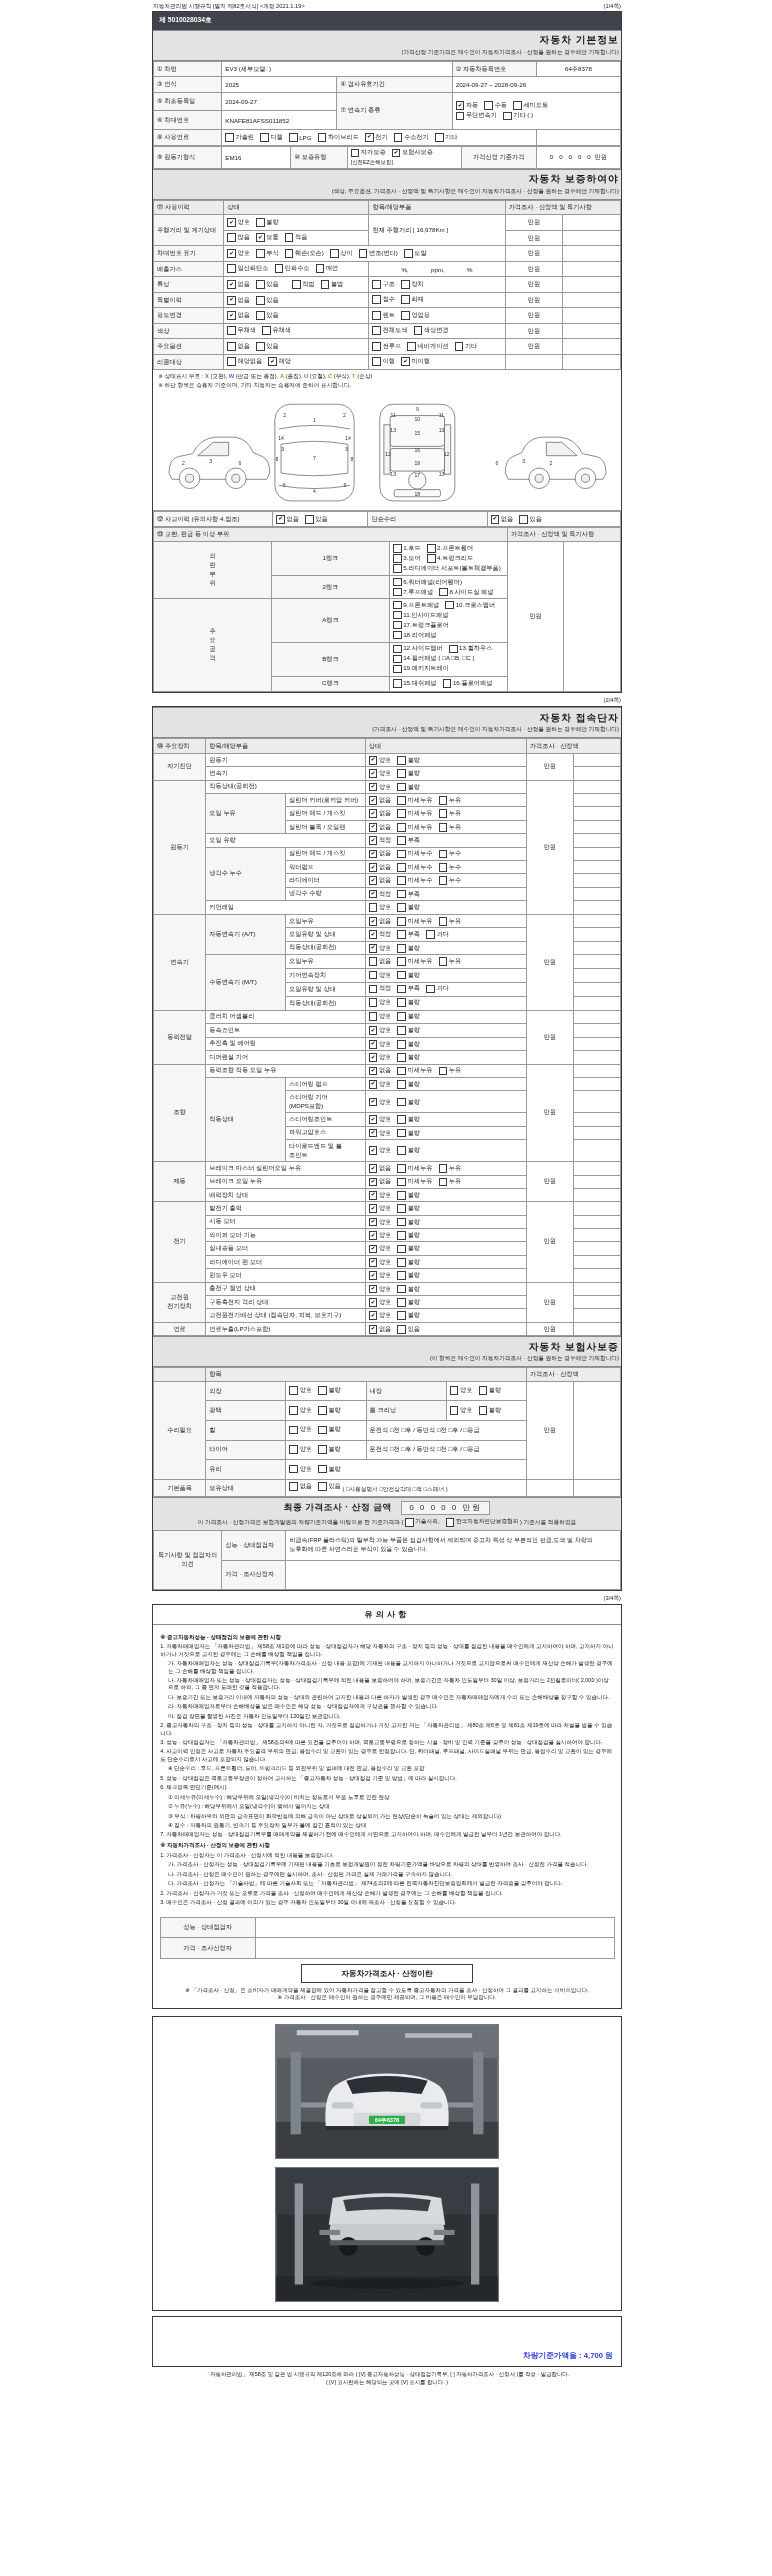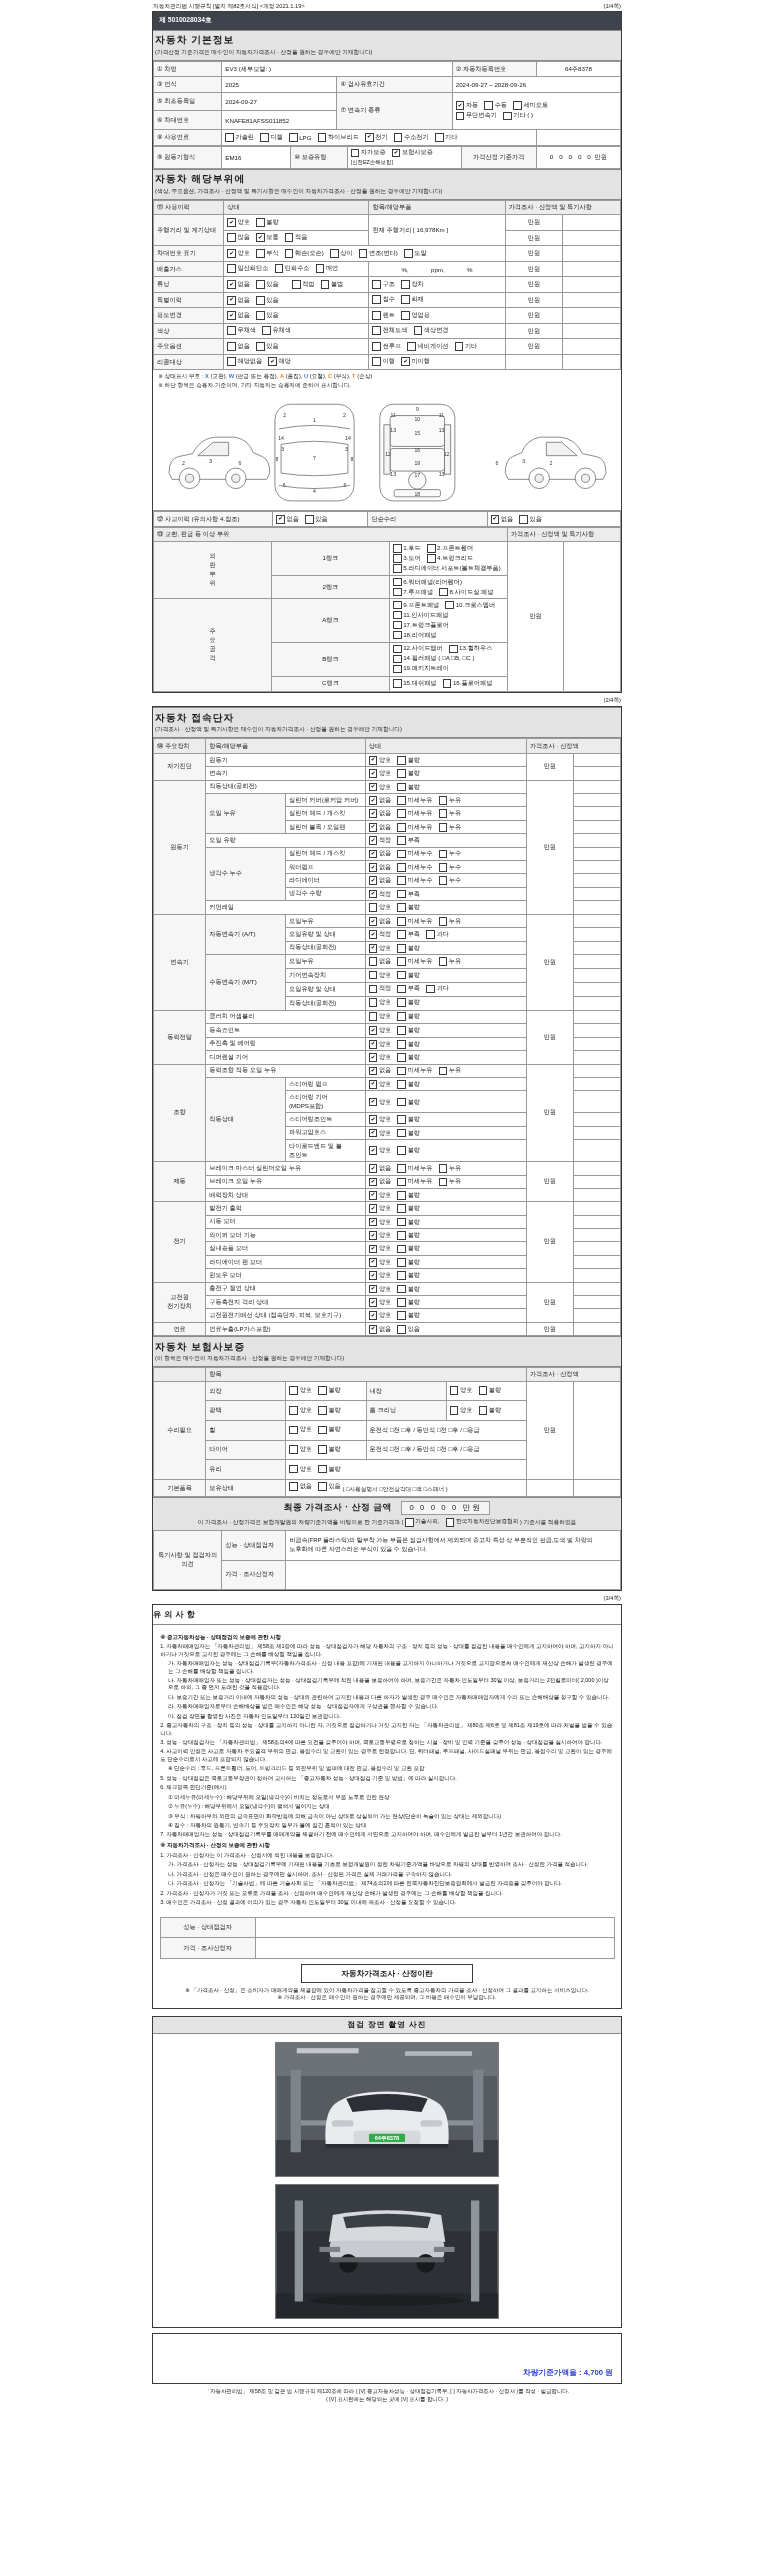--- a/index.html
+++ b/index.html
@@ -9,21 +9,21 @@
   .pageMark{text-align:right;font-size:5.7px;color:#222;padding:1px 1px;}
   .page{border:1px solid #3a3a3a;background:#fff;margin-bottom:3.1px;}
   
   .banner{background:#3f434b;color:#fff;text-align:center;padding:3.6px 5.2px 0 5.2px;}
   .wbar{height:2.6px;background:#fff;margin:0 1px 7.2px 1px;}
   .banner h1{margin:0;font-size:14px;letter-spacing:0.5px;font-weight:bold;}
   .banner .sub{font-size:7.7px;margin-top:3.6px;}
   .banner .note{font-size:5.7px;margin-top:2.1px;color:#e8e8e8;}
   .docno{background:#3f434b;color:#fff;text-align:left;font-size:6.7px;font-weight:bold;padding:4.1px 6.2px 4.6px 6.2px;}
   
-  .secHead{background:#e3e3e3;text-align:left;padding:3.6px 2.1px 3.1px 2.1px;border-top:0.5px solid #8a8a8a;border-bottom:0.5px solid #8a8a8a;}
+  .secHead{background:#e3e3e3;text-align:right;padding:3.6px 2.1px 3.1px 2.1px;border-top:0.5px solid #8a8a8a;border-bottom:0.5px solid #8a8a8a;}
   .secHead .t{font-size:9.8px;font-weight:bold;letter-spacing:1px;}
   .secHead .s{font-size:5.7px;margin-top:1.5px;color:#222;}
   
   table.tb{border-collapse:collapse;width:100%;table-layout:fixed;}
   table.tb td{border:0.5px solid #9a9a9a;font-size:6.2px;padding:1.5px 3.1px;vertical-align:middle;word-break:keep-all;}
   table.tb tr.hd td{background:#ececec;font-size:6.2px;}
   td.lab{background:#f6f6f6;}
   td.pr{text-align:center;}
   td.ctr{text-align:center;}
   .cks{display:inline-flex;flex-wrap:wrap;gap:1px 6.2px;align-items:center;}
@@ -31,21 +31,21 @@
   .bx{display:inline-flex;width:6.7px;height:6.7px;border:1px solid #3c3c3c;background:#fff;font-size:5.7px;line-height:5.7px;align-items:center;justify-content:center;font-weight:bold;color:#111;}
   .legend{font-size:5.7px;padding:3.1px 5.2px 1px 5.2px;}
   .legend2{font-size:5.7px;padding:0 5.2px 2.1px 5.2px;color:#222;}
   .diagWrap{padding:2.1px 4.1px 4.1px 4.1px;border-bottom:0.5px solid #9a9a9a;}
   .priceBand{background:#e3e3e3;border-top:0.5px solid #8a8a8a;text-align:center;padding:3.1px 2.1px 3.6px 2.1px;}
   .priceBand .big{font-size:8.8px;font-weight:bold;letter-spacing:0.5px;}
   .pvBox{display:inline-block;border:0.5px solid #9a9a9a;background:#f4f4f4;padding:1px 7.2px;font-size:7.7px;margin-left:7.2px;letter-spacing:2.1px;}
   .priceBand .nt{font-size:5.7px;margin-top:2.6px;}
   .priceBand .nt .cks{vertical-align:middle;}
   
-  .noticeHead{font-size:8.2px;font-weight:bold;padding:4.1px 0;border-bottom:0.5px solid #8a8a8a;letter-spacing:3.1px;}
+  .noticeHead{font-size:8.2px;font-weight:bold;text-align:center;padding:4.1px 0;border-bottom:0.5px solid #8a8a8a;letter-spacing:3.1px;}
   .noticeBody{padding:5.2px 7.2px;font-size:5.5px;line-height:1.34;color:#111;}
   .noticeBody p{margin:0 0 2.1px 0;}
   .noticeBody p.b{font-weight:bold;margin-top:3.6px;}
   .noticeBody p.i1{padding-left:7.7px;}
   .pbTitle{width:170px;margin:5.2px auto 3.1px auto;border:1px solid #3a3a3a;text-align:center;font-size:7.7px;font-weight:bold;padding:3.6px 0;}
   .pbLines{font-size:5.5px;text-align:center;padding:0 10.3px 6.2px 10.3px;line-height:1.4;}
   
   .photoHead{background:#e3e3e3;text-align:center;font-size:7.7px;font-weight:bold;padding:3.1px 0;border-bottom:0.5px solid #8a8a8a;letter-spacing:1px;}
   .photoArea{padding:7.2px 0 8.2px 0;display:flex;flex-direction:column;align-items:center;gap:7.2px;}
   .ph{width:222px;height:133px;border:0.5px solid #777;}
@@ -172,21 +172,21 @@
                   </span>
                 </span> <span style="font-size:5.4px">[신한EZ손해보험]</span></td>
               <td class="lab ctr" style="width:68px">가격산정 기준가격</td>
               <td class="ctr" style="width:77px"><span style="letter-spacing:2.1px">0 0 0 0 0</span> 만원</td>
             </tr>
           </tbody>
         </table>
       </div>
 
     <div class="secHead">
-      <div class="t">자동차 해당부위에</div>
+      <div class="t">자동차 보증하여야</div>
       <div class="s">(색상, 주요옵션, 가격조사 · 산정액 및 특기사항은 매수인이 자동차가격조사 · 산정을 원하는 경우에만 기재합니다)</div>
     </div>
     <div id="compTable">
         <table class="tb">
           <tbody>
             <tr class="hd" style="height:14.4px">
               <td style="width:63px">⑪ 사용이력</td>
               <td style="width:138px">상태</td>
               <td style="width:129px">항목/해당부품</td>
               <td colspan="2">가격조사 · 산정액 및 특기사항</td>
@@ -1558,21 +1558,20 @@
         </table>
       </div>
     <div class="pbTitle">자동차가격조사 · 산정이란</div>
     <div class="pbLines" id="pbLines">
         <div>※ 「가격조사 · 산정」은 소비자가 매매계약을 체결함에 있어 자동차가격을 참고할 수 있도록 중고자동차의 가격을 조사 · 산정하여 그 결과를 고지하는 서비스입니다.</div>
         <div>※ 가격조사 · 산정은 매수인이 원하는 경우에만 제공되며, 그 비용은 매수인이 부담합니다.</div>
       </div>
   </div>
 
   <div class="page" style="margin-top:7.2px;">
-    <div class="photoHead">점검 장면 촬영 사진</div>
     <div class="photoArea">
       <svg class="ph" viewBox="0 0 430 258">
         <rect width="430" height="258" fill="#565b61"></rect>
         <rect width="430" height="64" fill="#6d7278"></rect>
         <rect x="40" y="10" width="120" height="10" fill="#d8dce0" opacity="0.8"></rect>
         <rect x="250" y="16" width="130" height="9" fill="#cfd4d8" opacity="0.7"></rect>
         <rect y="188" width="430" height="70" fill="#3a3e43"></rect>
         <rect x="28" y="52" width="20" height="160" fill="#7e848b"></rect>
         <rect x="382" y="52" width="20" height="160" fill="#7e848b"></rect>
         <rect x="48" y="150" width="70" height="10" fill="#8b9197"></rect>

